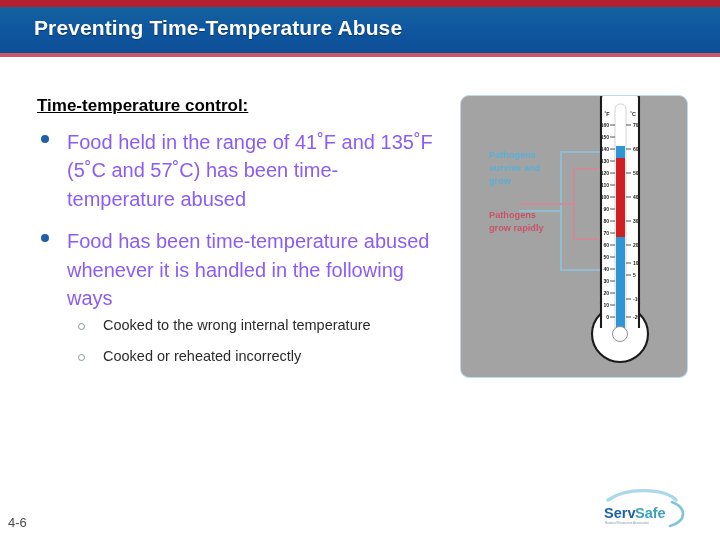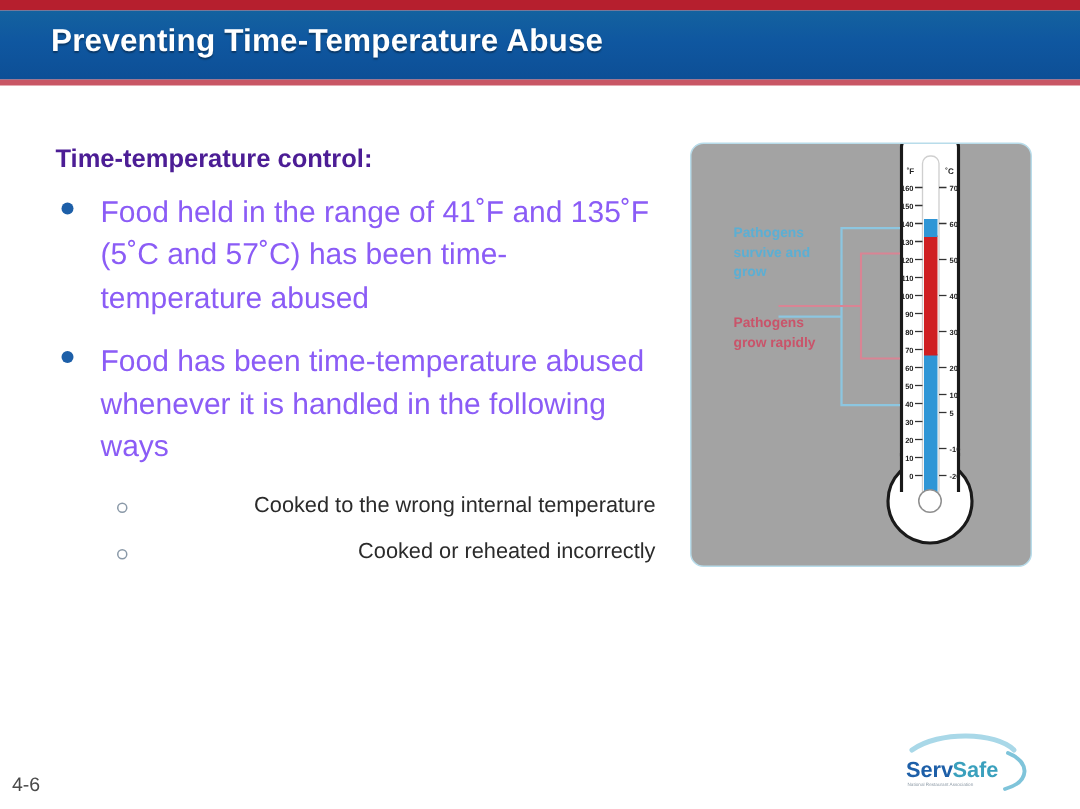--- a/index.html
+++ b/index.html
@@ -62,22 +62,23 @@
     text-shadow: 0 1px 1px rgba(0,0,0,0.35);
   }
 
   
   #content-heading {
     position: absolute;
     left: 37px;
     top: 96px;
     font-size: 17px;
     font-weight: bold;
-    color: #4c1d95;
+    color: #000000;
     white-space: nowrap;
+    text-decoration: underline;
   }
 
   #bullet-list {
     position: absolute;
     left: 37px;
     top: 128px;
     width: 400px;
   }
   .bullet-item {
     position: relative;
@@ -94,23 +95,22 @@
     background: #1d5fa8;
   }
   .bullet-text {
     font-size: 20px;
     line-height: 1.42;
     color: #8b5cf6;
     margin-top: 40px;
   }
 
   #sub-bullet-list {
-    margin-top: 16px;
+    margin-top: 4px;
     margin-left: 6px;
-    text-align: right;
   }
   .sub-bullet-item {
     position: relative;
     padding-left: 30px;
     margin-bottom: 11px;
   }
   .sub-bullet-marker {
     position: absolute;
     left: 5px;
     top: 7px;

